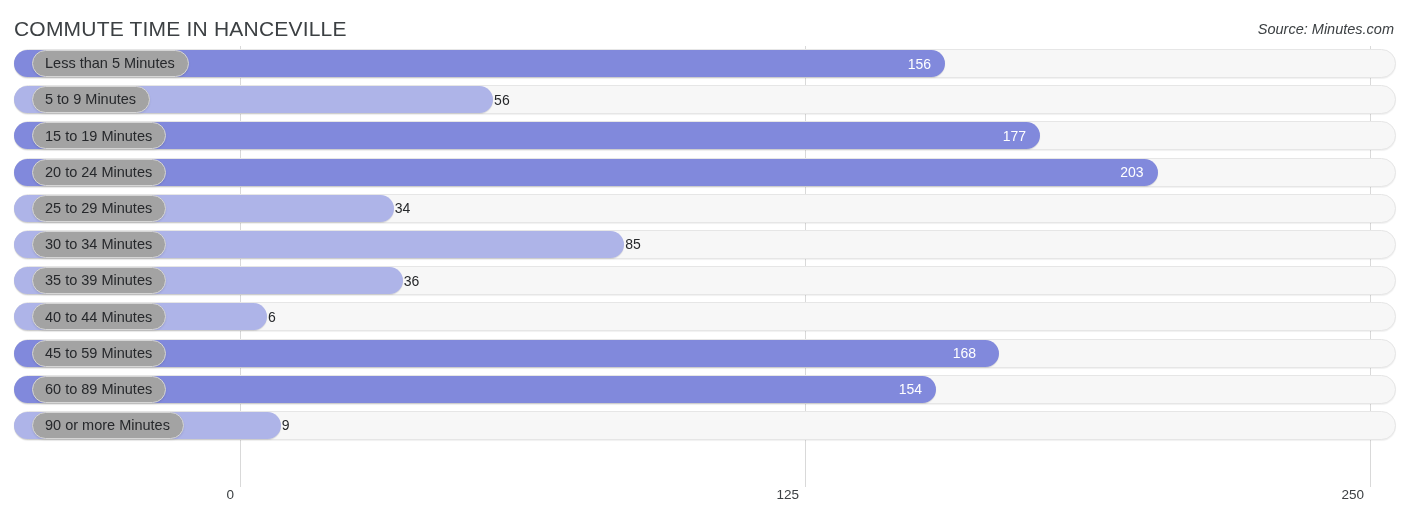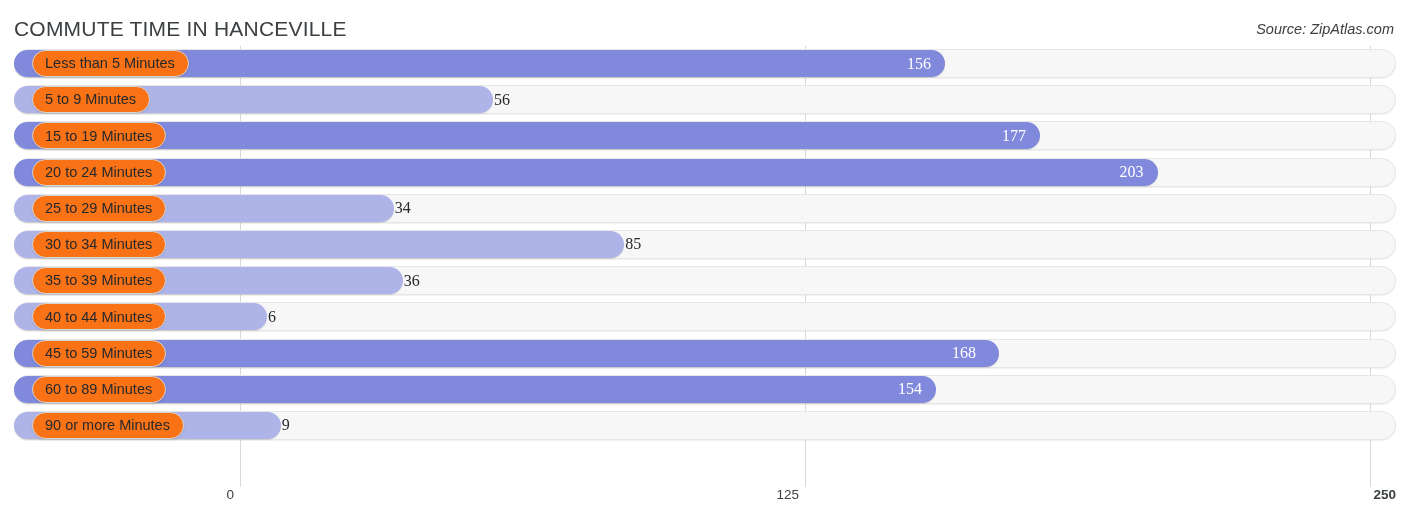--- a/index.html
+++ b/index.html
@@ -101,21 +101,21 @@
   }
   .bar.dark  { background: #8189dc; }
   .bar.light { background: #aeb4e8; }
 
   
   .label-pill {
     position: absolute;
     left: 32px;
     top: 4px;
     height: 27px;
-    background: #f97316;
+    background: #a3a3a3;
     border: 1px solid #d6d6d6;
     border-radius: 14px;
     box-sizing: border-box;
     display: flex;
     align-items: center;
     padding: 0 13px 0 12px;
     box-shadow: 0 1px 2px rgba(0,0,0,0.10);
     white-space: nowrap;
   }
   .label-pill span {
@@ -124,24 +124,23 @@
     line-height: 1;
   }
 
   
   .value {
     position: absolute;
     top: 4px;
     height: 27px;
     display: flex;
     align-items: center;
-    font-size: 16px;
+    font-size: 14px;
     line-height: 1;
     white-space: nowrap;
-    font-family: Liberation Serif, serif;
   }
   .value.inside {
     color: #ffffff;
     transform: translateX(-100%);
     padding-right: 14px;
   }
   .value.outside {
     color: #26282b;
     padding-left: 1px;
   }
@@ -162,21 +161,21 @@
     transform: translateX(-100%);
     padding-right: 6px;
     white-space: nowrap;
   }
 </style>
 </head>
 <body>
 
 <div class="header">
   <div class="chart-title">COMMUTE TIME IN HANCEVILLE</div>
-  <div class="source">Source: ZipAtlas.com</div>
+  <div class="source">Source: Minutes.com</div>
 </div>
 
 <div class="plot">
   <div class="gridlines">
       <div class="gridline" style="left: 240px;"></div>
       <div class="gridline" style="left: 805px;"></div>
       <div class="gridline" style="left: 1370px;"></div>
     </div>
   <div class="rows">
       <div class="row">
@@ -266,14 +265,14 @@
           <span>90 or more Minutes</span>
         </div>
         <div class="value outside" style="left: 280.68px;">9</div>
       </div>
     </div>
 </div>
 
 <div class="axis">
     <div class="tick" style="left: 240px;">0</div>
     <div class="tick" style="left: 805px;">125</div>
-    <div class="tick" style="left: 1402px; font-weight: bold;">250</div>
+    <div class="tick" style="left: 1370px;">250</div>
   </div>
 
 </body></html>

